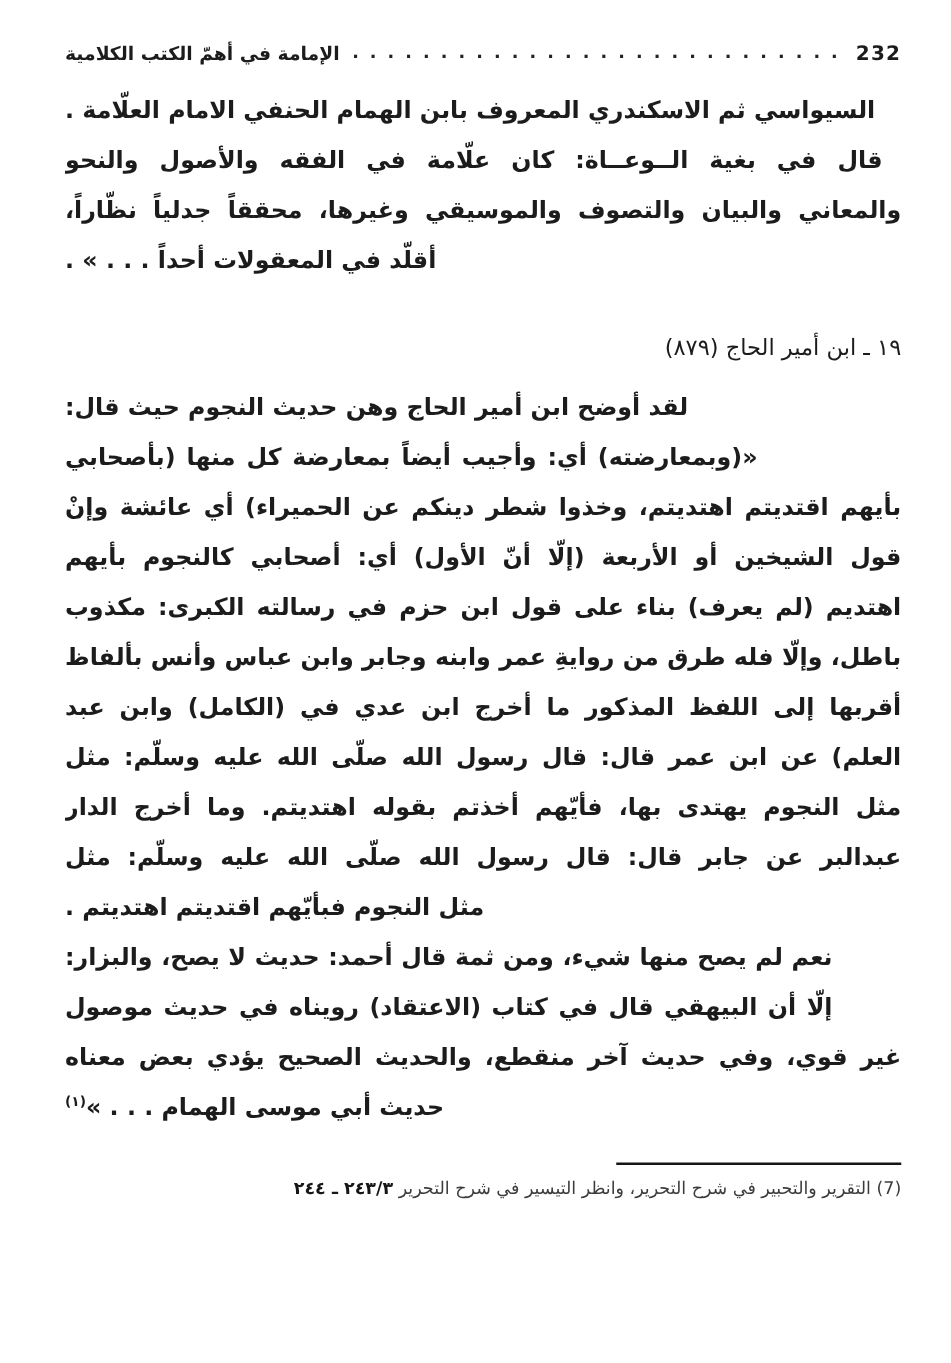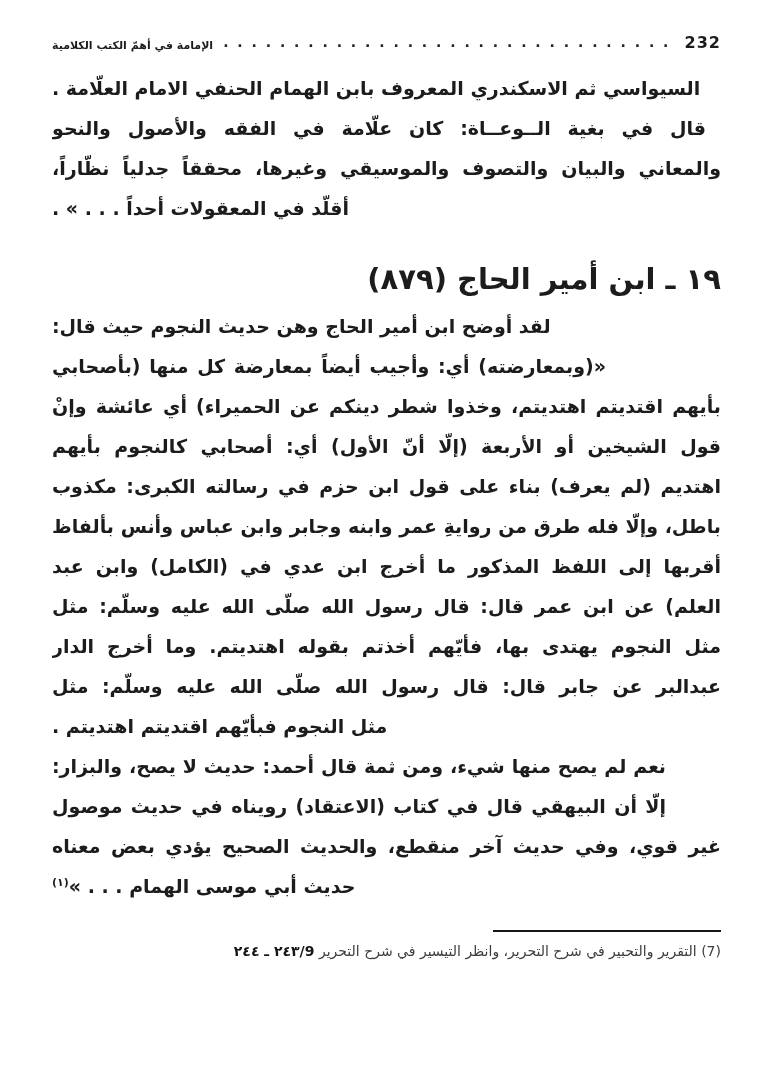--- a/index.html
+++ b/index.html
@@ -29,42 +29,42 @@
     flex: 1 1 auto;
     overflow: hidden;
     white-space: nowrap;
     direction: ltr;
     text-align: left;
     font-size: 14px;
     letter-spacing: 2px;
     margin: 0 10px 2px 10px;
     color: #222;
   }
-  .header .htitle { flex: 0 0 auto; font-size: 11px; text-align: right; }
+  .header .htitle { flex: 0 0 auto; font-size: 15px; text-align: right; }
   
   .body { }
   .line {
     font-size: 19px;
     font-weight: 700;
     height: 40px;
     line-height: 40px;
     text-align: left;
     overflow: hidden;
   }
   .line.full {
     text-align: justify;
     text-align-last: justify;
   }
   .ind15  { padding-right: 15px;  }
   .ind55  { padding-right: 55px;  }
   .ind70  { padding-right: 70px;  }
   .ind115 { padding-right: 115px; }
   .section-heading {
-    font-size: 29px;
-    font-weight: 700;
+    font-size: 18px;
+    font-weight: 400;
     text-align: right;
     height: 46px;
     line-height: 46px;
     margin-top: 28px;
     margin-bottom: 4px;
   }
   .fn-ref {
     font-size: 11px;
     font-weight: 700;
     vertical-align: super;
@@ -138,16 +138,16 @@
       <div class="line">
         <span>حديث أبي موسى الهمام . . . »</span><sup class="fn-ref">(١)</sup>
       </div>
     </div>
 
   </div>
 
   <div class="fnsep"></div>
 
   <div class="footnote">
-    <span>(7) التقرير والتحبير في شرح التحرير، وانظر التيسير في شرح التحرير </span><span class="fn-pages">٢٤٣/9 ـ ٢٤٤</span>
+    <span>(7) التقرير والتحبير في شرح التحرير، وانظر التيسير في شرح التحرير </span><span class="fn-pages">٢٤٣/٣ ـ ٢٤٤</span>
   </div>
 
 </div>
 
 </body></html>

